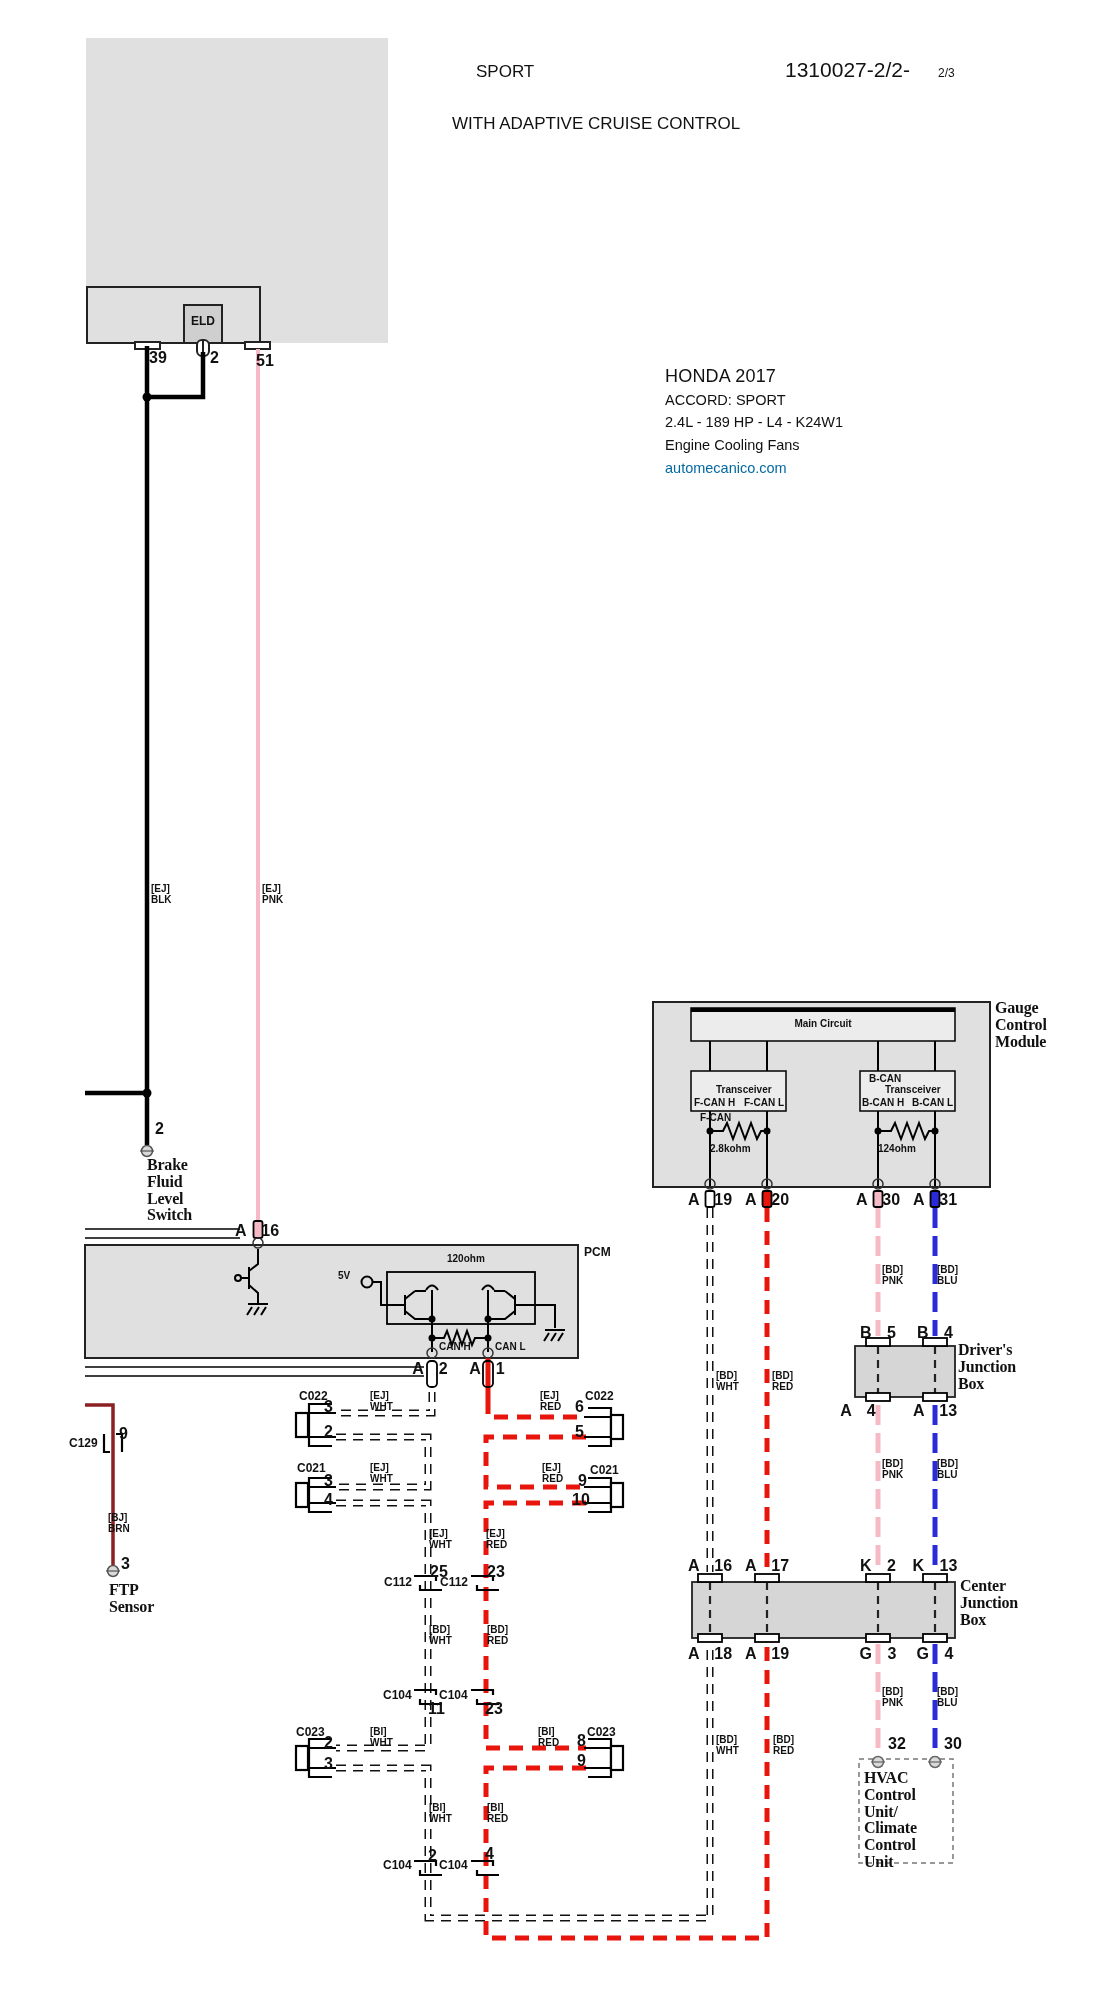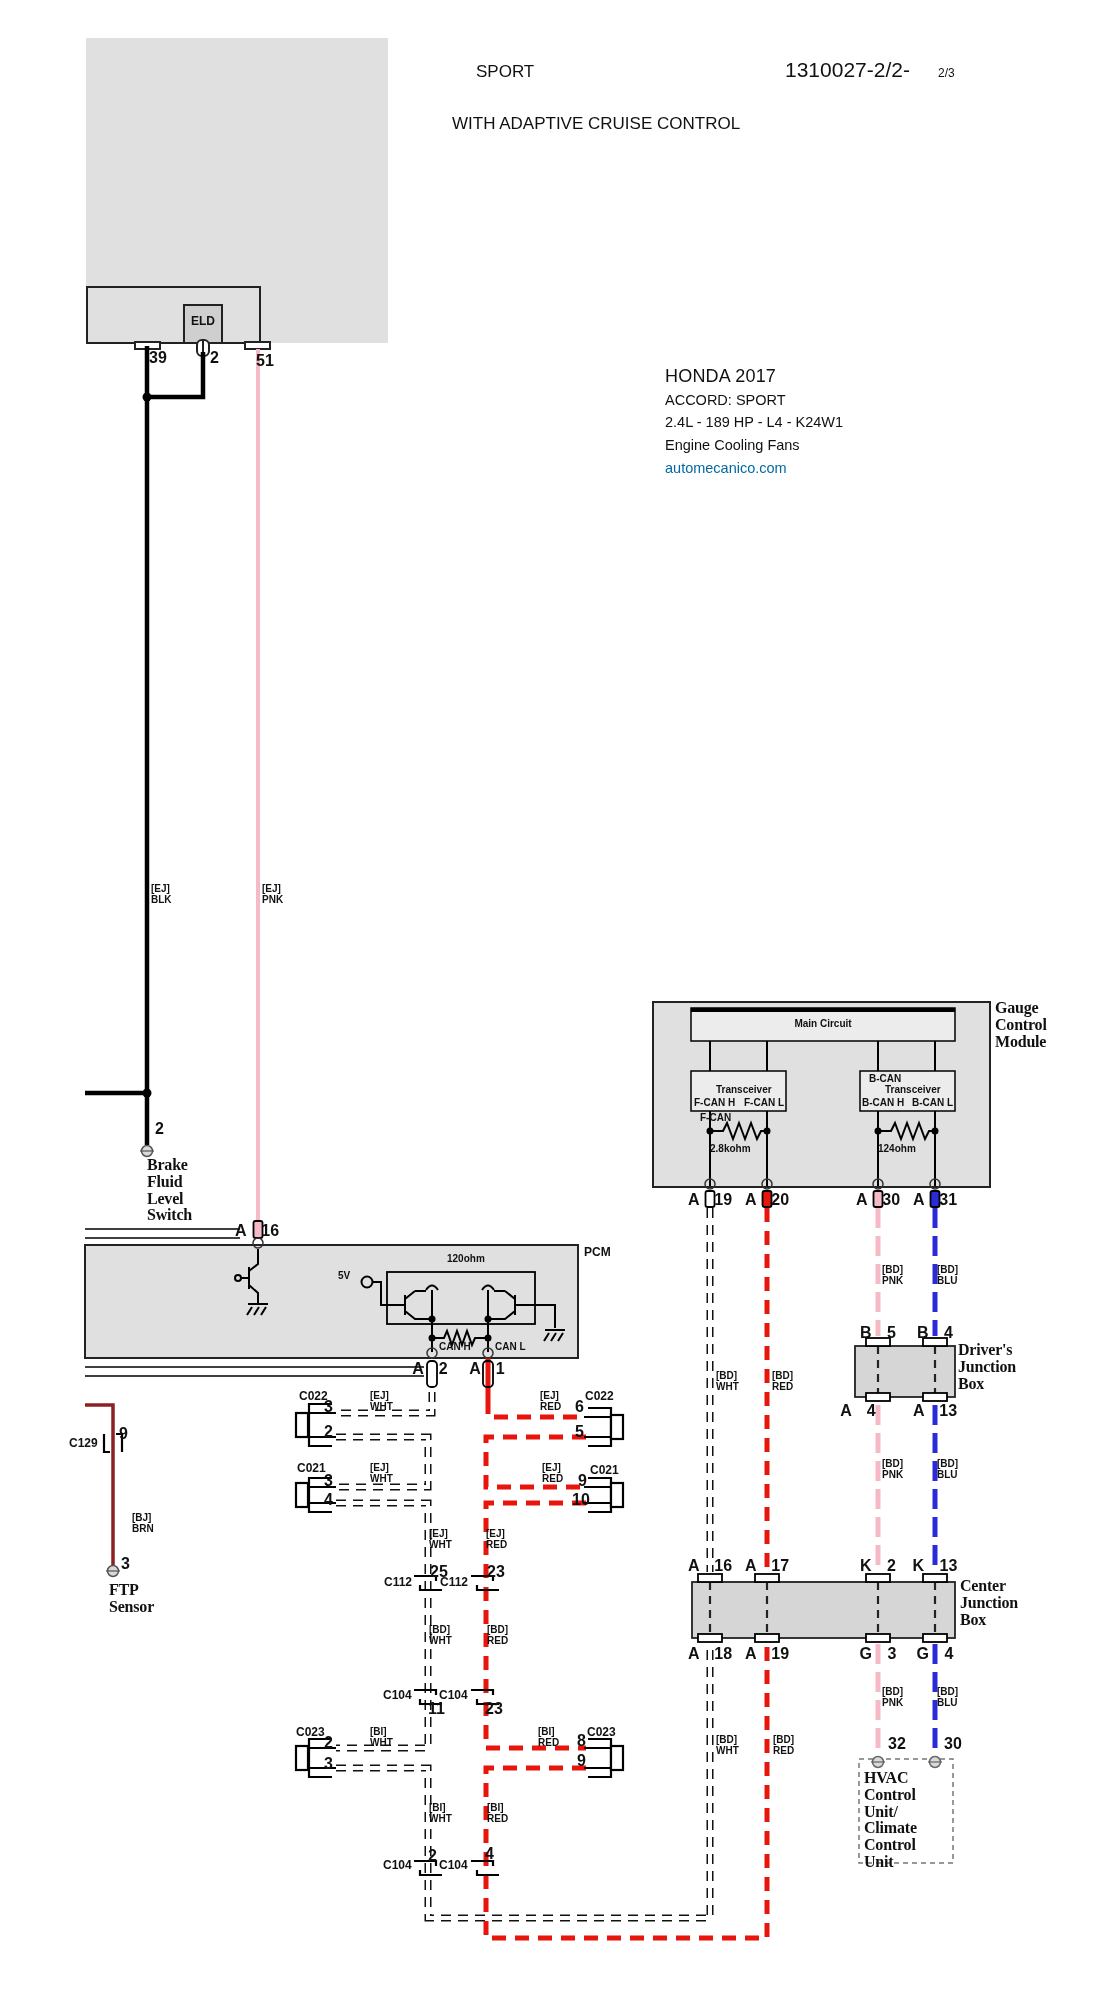--- a/index.html
+++ b/index.html
@@ -297,21 +297,21 @@
 <div class="tiny" style="left:937px;top:1686px;">[BD] BLU</div>
 <div class="tiny" style="left:716px;top:1734px;">[BD] WHT</div>
 <div class="tiny" style="left:773px;top:1734px;">[BD] RED</div>
 
 <div class="pin" style="left:888px;top:1736px;">32</div>
 <div class="pin" style="left:944px;top:1736px;">30</div>
 <div class="lbl" style="left:864px;top:1770px;width:50px;">HVAC Control Unit/ Climate Control Unit</div>
 
 <div class="cn" style="left:69px;top:1437px;">C129</div>
 <div class="pin" style="left:119px;top:1426px;">9</div>
-<div class="tiny" style="left:132px;top:1512px;">[BJ] BRN</div>
+<div class="tiny" style="left:108px;top:1512px;">[BJ] BRN</div>
 <div class="pin" style="left:121px;top:1556px;">3</div>
 <div class="lbl" style="left:109px;top:1582px;width:46px;">FTP Sensor</div>
 
 <div class="cn" style="left:299px;top:1390px;">C022</div>
 <div class="tiny" style="left:370px;top:1390px;">[EJ] WHT</div>
 <div class="tiny" style="left:540px;top:1390px;">[EJ] RED</div>
 <div class="cn" style="left:585px;top:1390px;">C022</div>
 <div class="pin" style="left:324px;top:1399px;">3</div>
 <div class="pin" style="left:324px;top:1424px;">2</div>
 <div class="pin" style="left:575px;top:1399px;">6</div>

